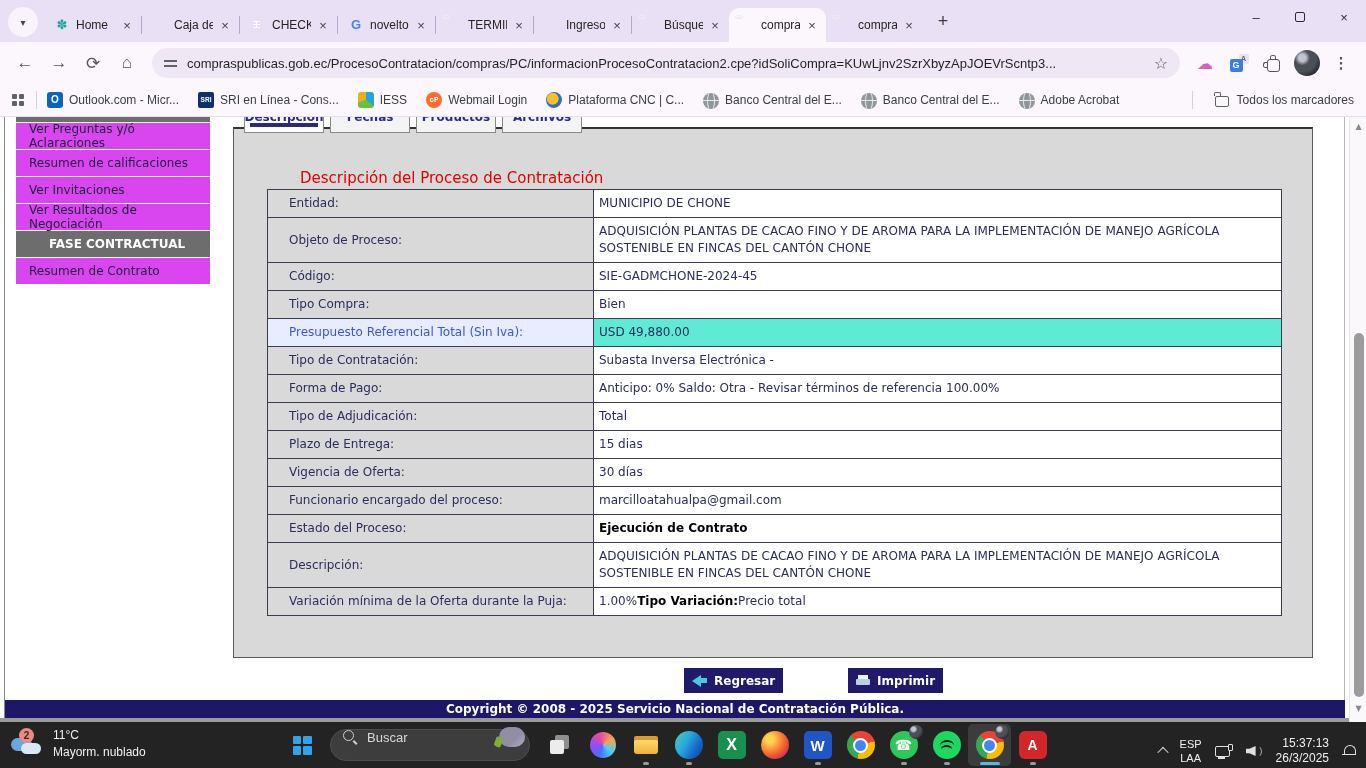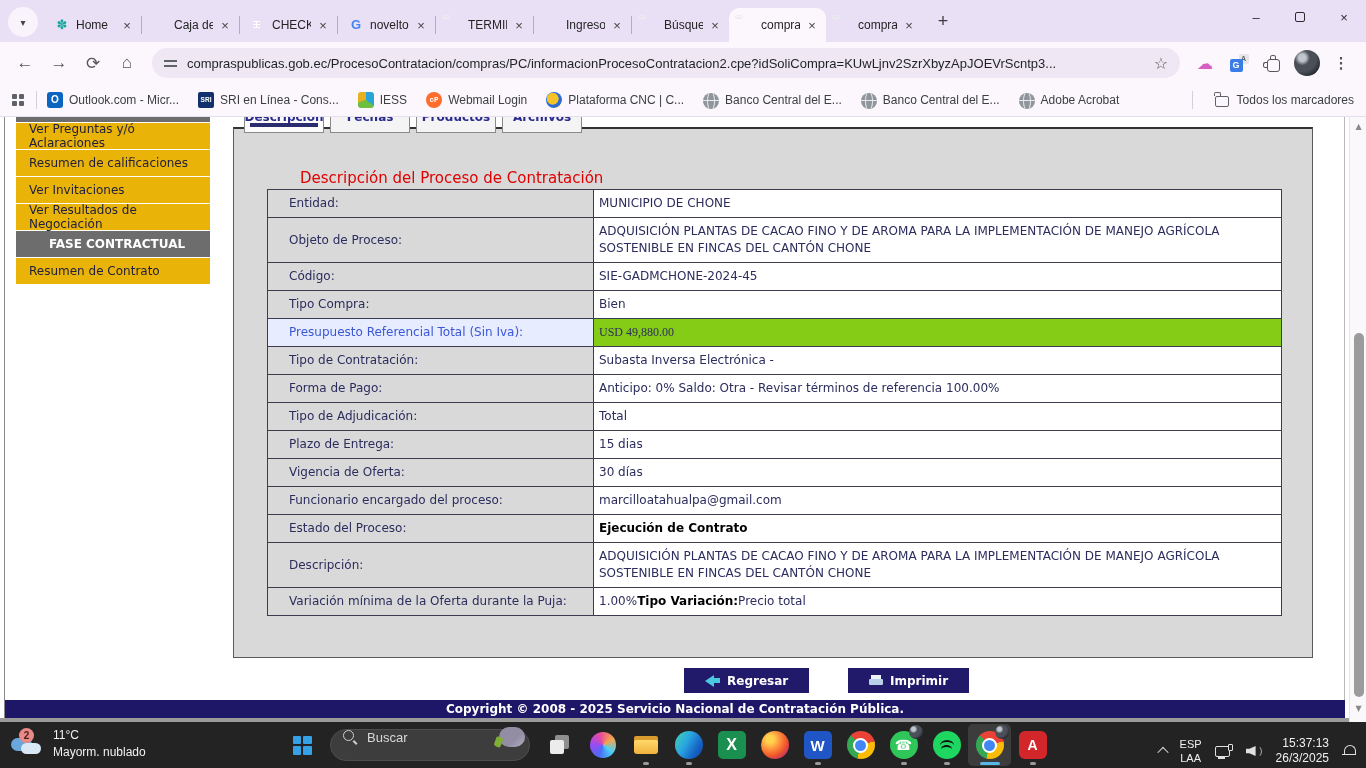--- a/index.html
+++ b/index.html
@@ -94,21 +94,21 @@
                        border:1.6px solid #5f6368;border-bottom:none;border-radius:2px 2px 0 0;}
 
   
   .page{position:absolute;top:117px;left:0;width:1366px;height:605px;background:#fff;overflow:hidden;
         font-family:"DejaVu Sans",sans-serif;}
   .frame-left{position:absolute;left:4px;top:0;bottom:3px;width:1px;background:#8a8a8a;}
   .frame-right{position:absolute;right:21px;top:0;bottom:3px;width:1px;background:#b9b9b9;}
 
   .sidebar{position:absolute;left:16px;top:0;width:194px;}
   .sb-cut{height:5px;background:#6d6d6d;margin-bottom:1px;}
-  .sb-item{height:26px;background:#eab308;margin-bottom:1px;display:flex;align-items:center;
+  .sb-item{height:26px;background:#d946ef;margin-bottom:1px;display:flex;align-items:center;
            padding-left:13px;font-size:12px;color:#21213f;}
   .sb-item.header{background:#6d6d6d;color:#fff;font-weight:bold;justify-content:center;padding-left:8px;}
 
   #ptabs{position:absolute;left:244px;top:-16px;display:flex;gap:6px;z-index:3;}
   .ptab{width:80px;height:32px;background:#f4f4f4;border:1px solid #8a8a8a;position:relative;
         display:flex;align-items:flex-end;justify-content:center;padding-bottom:9px;}
   .ptab.active{background:#fbfbfb;}
   .ptab-label{font-size:12px;font-weight:bold;color:#2b2b8e;line-height:12px;}
   .ptab-ul{position:absolute;left:5px;right:5px;bottom:5px;height:4px;background:#2b2b70;}
 
@@ -116,26 +116,26 @@
             border:1px solid #5a5a5a;border-top:2px solid #333;}
   .content-title{position:absolute;left:37px;top:40px;font-size:15px;color:#e00000;margin-left:29px;}
 
   .ptable{position:absolute;left:33px;top:60px;width:1015px;border:1px solid #3c3c50;border-bottom:none;}
   .t-row{display:flex;border-bottom:1px solid #3c3c50;}
   .t-label{width:326px;background:#d9d9d9;border-right:1px solid #3c3c50;display:flex;align-items:center;
            padding:5px 8px 5px 21px;font-size:12px;line-height:17px;color:#2c2c5e;}
   .t-value{flex:1;background:#fff;display:flex;align-items:center;flex-wrap:wrap;
            padding:5px 44px 5px 5px;font-size:12px;line-height:17px;color:#2c2c5e;}
   .t-row.hl .t-label{background:#e7ecfe;color:#3a57d7;}
-  .t-row.hl .t-value{background:#84cc16;font-family:Liberation Serif, serif;}
+  .t-row.hl .t-value{background:#5eead4;}
   .t-value.bold{font-weight:bold;color:#000;}
   .t-value .vp-b{font-weight:bold;color:#000;}
 
   .pbtn{position:absolute;height:25px;background:#211a6b;color:#fff;font-weight:bold;font-size:12px;
-        display:flex;align-items:center;gap:7px;padding:0 21px;font-family:"DejaVu Sans",sans-serif;}
+        display:flex;align-items:center;gap:7px;padding:0 8px;font-family:"DejaVu Sans",sans-serif;}
   .btn-regresar{left:684px;top:551px;}
   .btn-imprimir{left:848px;top:551px;}
   .backarrow-icon{position:relative;width:15px;height:12px;}
   .backarrow-icon::before{content:"";position:absolute;left:0;top:0;width:0;height:0;
         border-top:6px solid transparent;border-bottom:6px solid transparent;border-right:9px solid #49c8e0;}
   .backarrow-icon::after{content:"";position:absolute;left:8px;top:3.5px;width:7px;height:5px;background:#49c8e0;}
   .printer-icon{position:relative;width:14px;height:12px;}
   .printer-icon::before{content:"";position:absolute;left:2px;top:0;width:10px;height:4px;background:#eef3fa;}
   .printer-icon::after{content:"";position:absolute;left:0;top:4px;width:14px;height:6px;background:#b9cfe8;border-radius:1px;}
 

